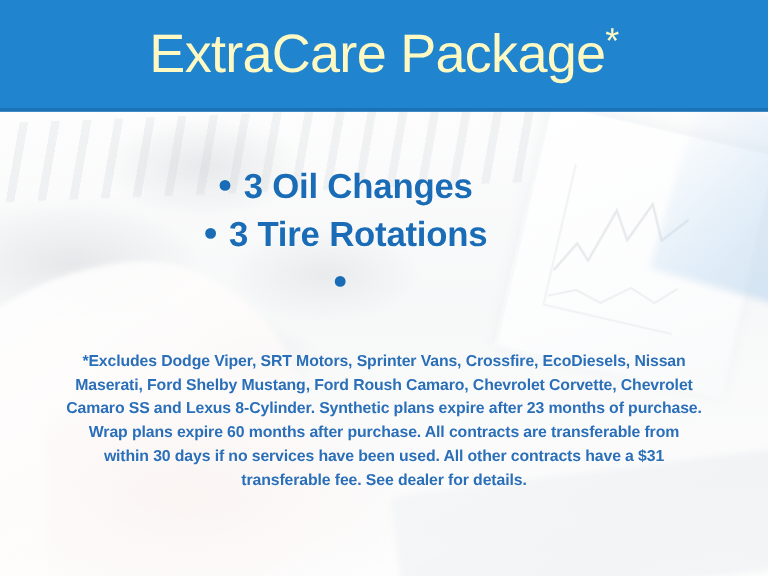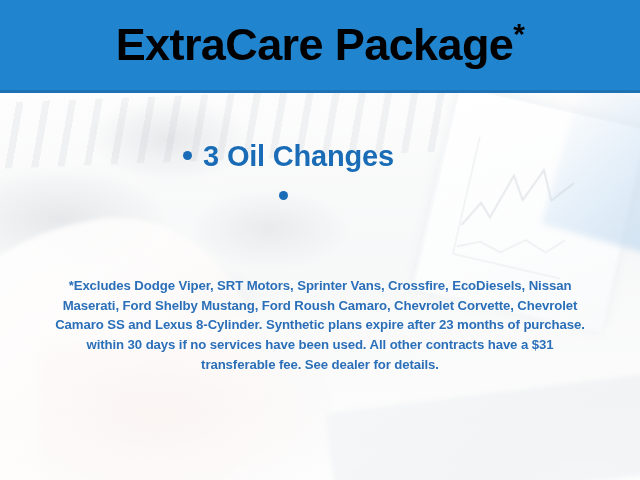--- a/index.html
+++ b/index.html
@@ -140,23 +140,23 @@
     width: 640px;
     height: 93px;
     background: #2184ce;
     border-bottom: 3px solid #1d72b5;
     box-sizing: border-box;
     display: flex;
     align-items: center;
     justify-content: center;
   }
   .header-title {
-    color: #000000;
+    color: #fef9c3;
     font-size: 45px;
-    font-weight: bold;
+    font-weight: normal;
     letter-spacing: -0.6px;
     line-height: 1;
     white-space: nowrap;
     padding-bottom: 2px;
   }
   .header-title .asterisk {
     font-size: 30px;
     vertical-align: super;
     line-height: 0;
   }
@@ -188,21 +188,21 @@
     vertical-align: middle;
     margin-right: 11px;
     position: relative;
     top: -3px;
   }
 
   
   .disclaimer {
     position: absolute;
     left: 28px;
-    top: 276px;
+    top: 291px;
     width: 584px;
     text-align: center;
   }
   .disclaimer-line {
     display: block;
     color: #2a6fb8;
     font-size: 13.2px;
     font-weight: bold;
     line-height: 19.7px;
     letter-spacing: -0.1px;
@@ -236,26 +236,28 @@
   </div>
 
   <div class="header">
     <div class="header-title"><span>ExtraCare Package</span><span class="asterisk">*</span></div>
   </div>
 
   <div class="benefits">
 
     <div class="benefit-row"><span class="dot"></span><span>3 Oil Changes</span></div>
 
+    <div class="benefit-row"><span class="dot"></span><span>3 Tire Rotations</span></div>
 
     <div class="benefit-row"><span class="dot"></span></div>
 
   </div>
 
   <div class="disclaimer">
     <span class="disclaimer-line">*Excludes Dodge Viper, SRT Motors, Sprinter Vans, Crossfire, EcoDiesels, Nissan</span>
     <span class="disclaimer-line">Maserati, Ford Shelby Mustang, Ford Roush Camaro, Chevrolet Corvette, Chevrolet</span>
     <span class="disclaimer-line">Camaro SS and Lexus 8-Cylinder. Synthetic plans expire after 23 months of purchase.</span>
+    <span class="disclaimer-line">Wrap plans expire 60 months after purchase. All contracts are transferable from</span>
     <span class="disclaimer-line">within 30 days if no services have been used. All other contracts have a $31</span>
     <span class="disclaimer-line">transferable fee. See dealer for details.</span>
   </div>
 
 </div>
 
 </body></html>

